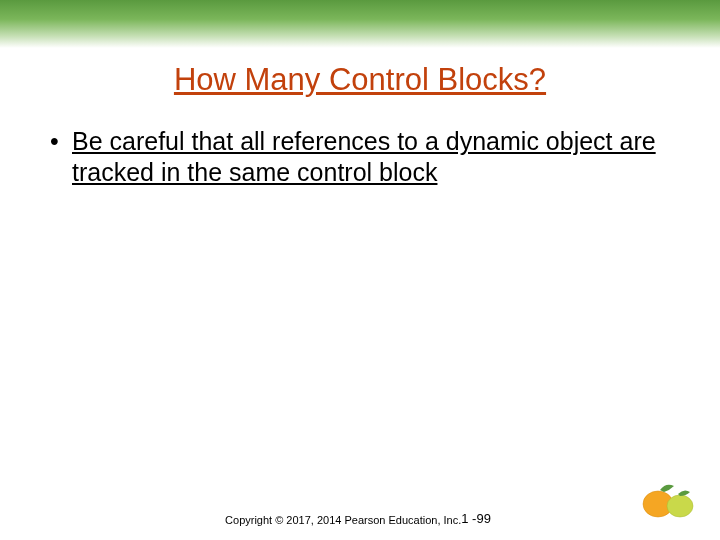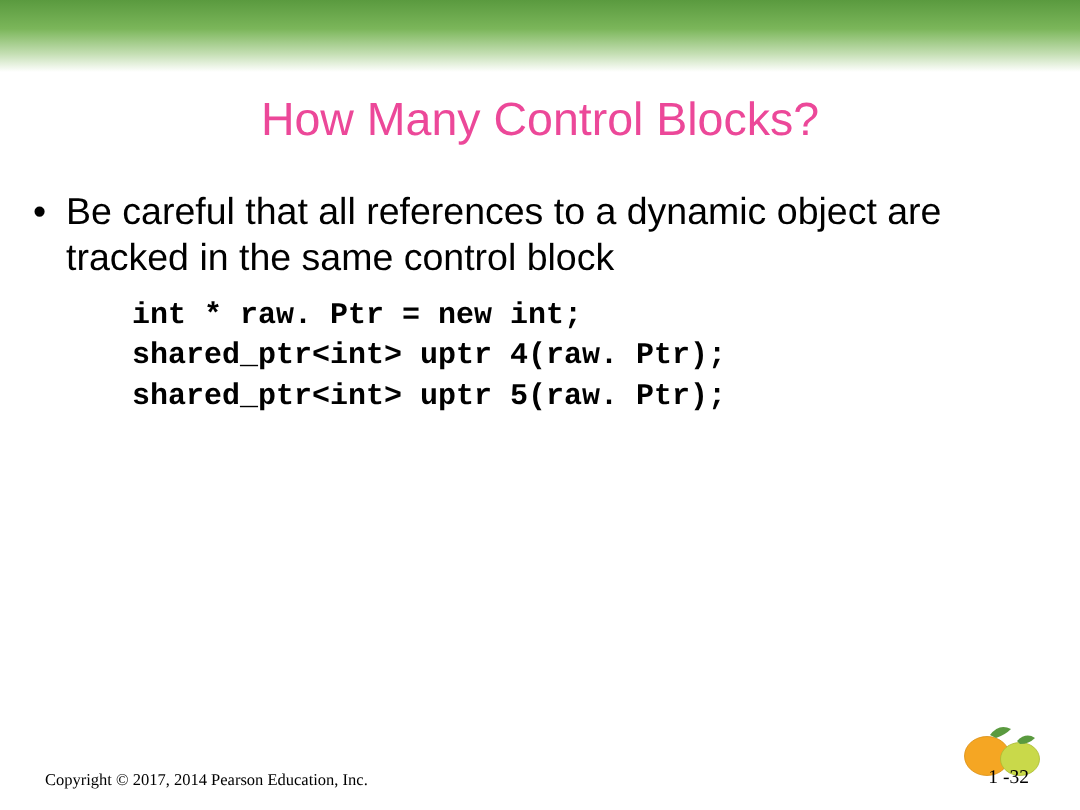--- a/index.html
+++ b/index.html
@@ -10,27 +10,29 @@
     position: relative;
   }
   .top-band {
     width: 100%;
     height: 48px;
     background: linear-gradient(to bottom, #5a9a3f 0%, #7bb65a 40%, #c5dfb4 75%, #ffffff 100%);
   }
   .title {
     text-align: center;
     font-size: 31px;
-    color: #ec4899;
+    color: #c2410c;
     margin-top: 14px;
     margin-bottom: 28px;
     font-weight: normal;
+    text-decoration: underline;
   }
   .content {
-    padding: 0 30px 0 16px;
+    padding: 0 30px 0 44px;
+    text-decoration: underline;
   }
   ul.bullets {
     list-style: none;
     font-size: 25px;
     color: #000;
     line-height: 1.22;
   }
   ul.bullets > li {
     position: relative;
     padding-left: 28px;
@@ -51,25 +53,24 @@
     margin: 10px 0 14px 72px;
     line-height: 1.35;
     white-space: pre;
   }
   .footer {
     position: absolute;
     bottom: 14px;
     left: 30px;
     right: 30px;
     display: flex;
-    justify-content: space-between;
+    justify-content: center;
     align-items: flex-end;
     font-size: 11px;
     color: #000;
-    font-family: Liberation Serif, serif;
   }
   .page-num {
     font-size: 13px;
     color: #000;
     margin-right: 4px;
   }
   .fruit {
     position: absolute;
     right: 22px;
     bottom: 22px;
@@ -83,31 +84,28 @@
 
 <div class="top-band"></div>
 
 <h1 class="title">How Many Control Blocks?</h1>
 
 <div class="content">
   <ul class="bullets">
     <li>Be careful that all references to a dynamic object are tracked in the same control block</li>
   </ul>
 
-  <div class="code-block"><span>int * raw. Ptr = new int;</span>
-<span>shared_ptr&lt;int&gt; uptr 4(raw. Ptr);</span>
-<span>shared_ptr&lt;int&gt; uptr 5(raw. Ptr);</span></div>
 
 </div>
 
 <svg class="fruit" viewBox="0 0 58 42">
   <ellipse cx="18" cy="28" rx="15" ry="13" fill="#f5a623"></ellipse>
   <ellipse cx="18" cy="28" rx="15" ry="13" fill="none" stroke="#d88a0a" stroke-width="0.5"></ellipse>
   <ellipse cx="40" cy="30" rx="13" ry="11" fill="#c9d94a"></ellipse>
   <ellipse cx="40" cy="30" rx="13" ry="11" fill="none" stroke="#a8b82f" stroke-width="0.5"></ellipse>
   <path d="M 20 14 Q 26 6 34 10 Q 30 14 24 16 Z" fill="#5a9a3f"></path>
   <path d="M 38 18 Q 44 12 50 16 Q 46 20 40 20 Z" fill="#5a9a3f"></path>
 </svg>
 
 <div class="footer">
   <span>Copyright © 2017, 2014 Pearson Education, Inc.</span>
-  <span class="page-num">1 -32</span>
+  <span class="page-num">1 -99</span>
 </div>
 
 </body></html>

